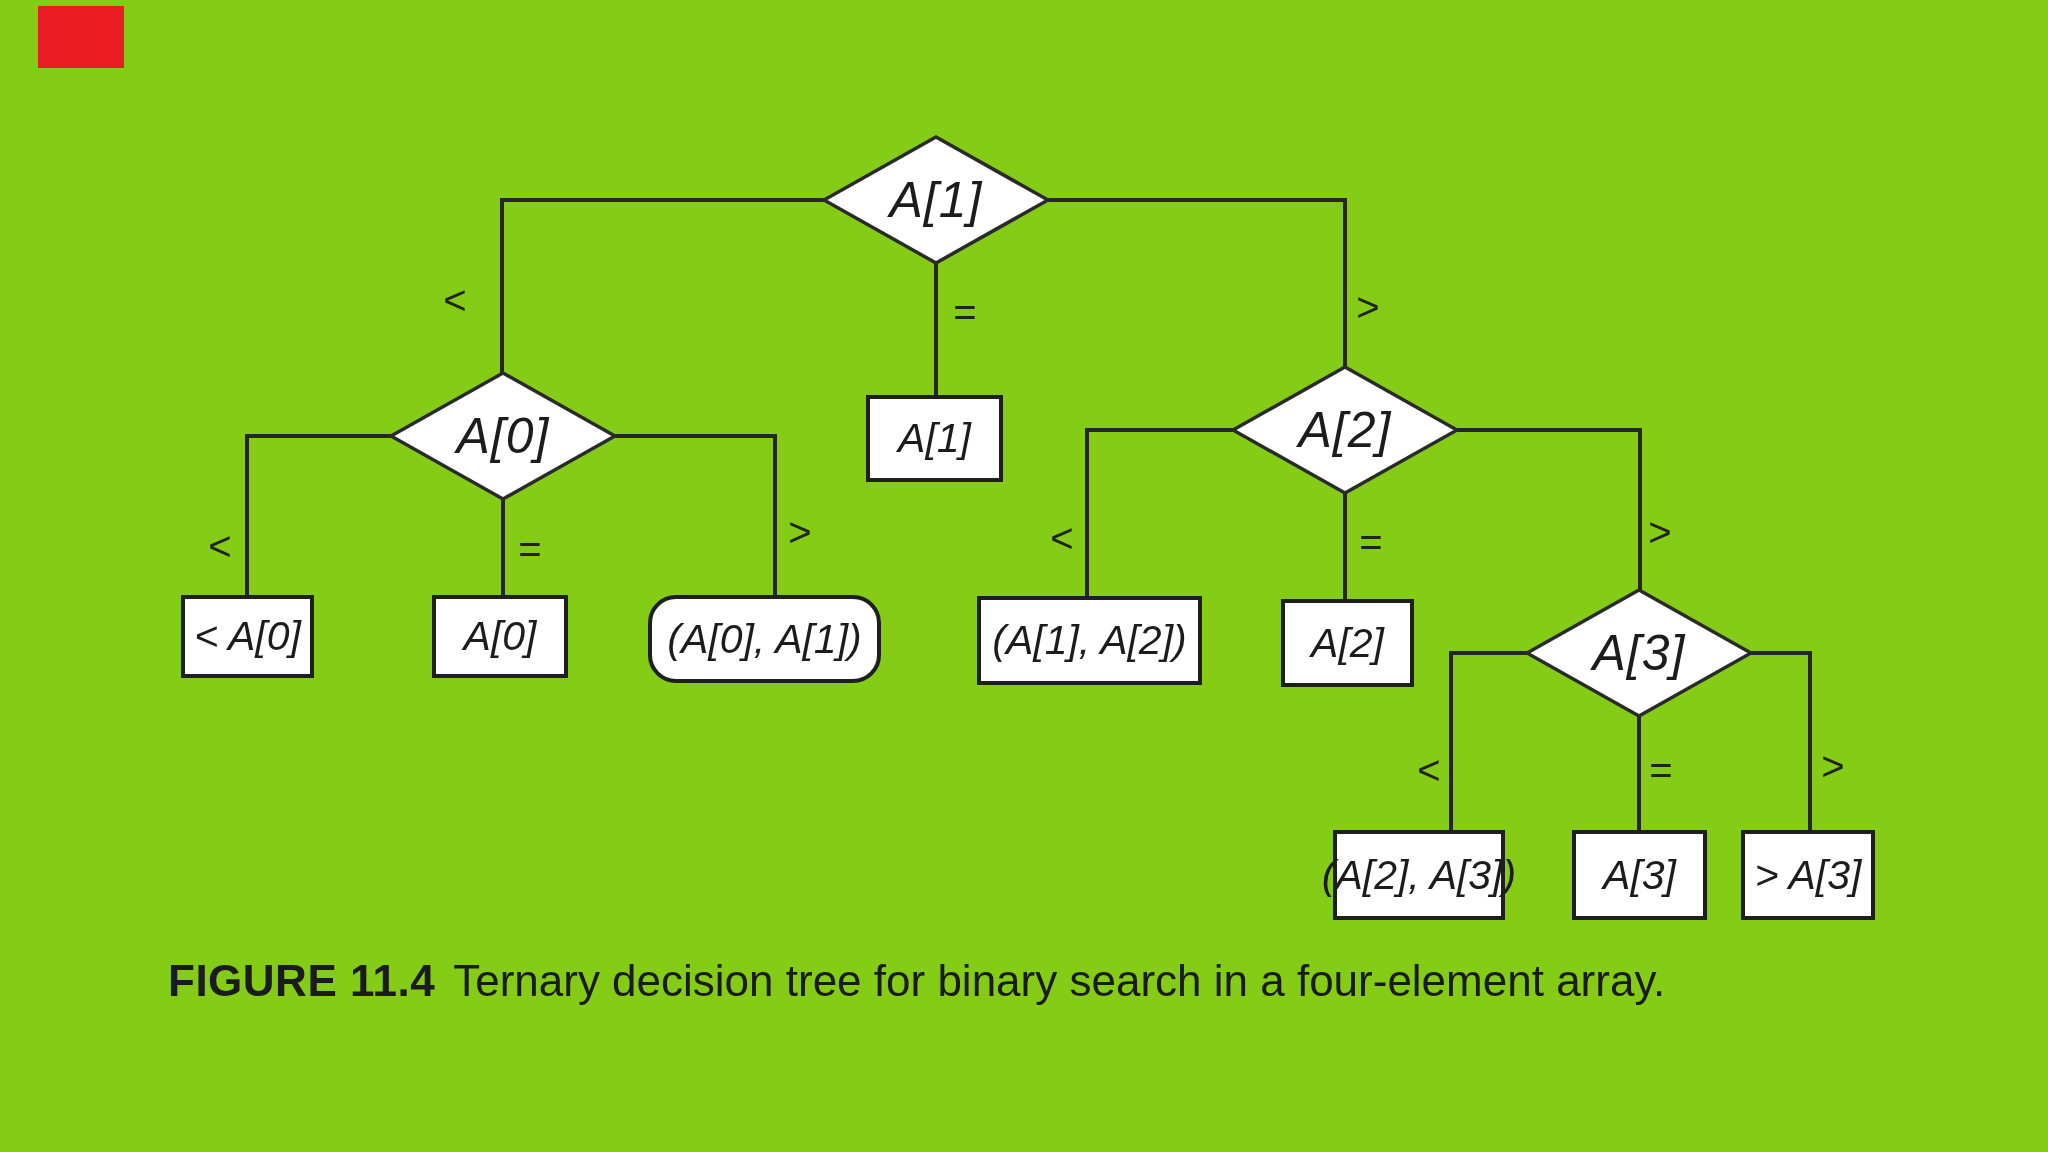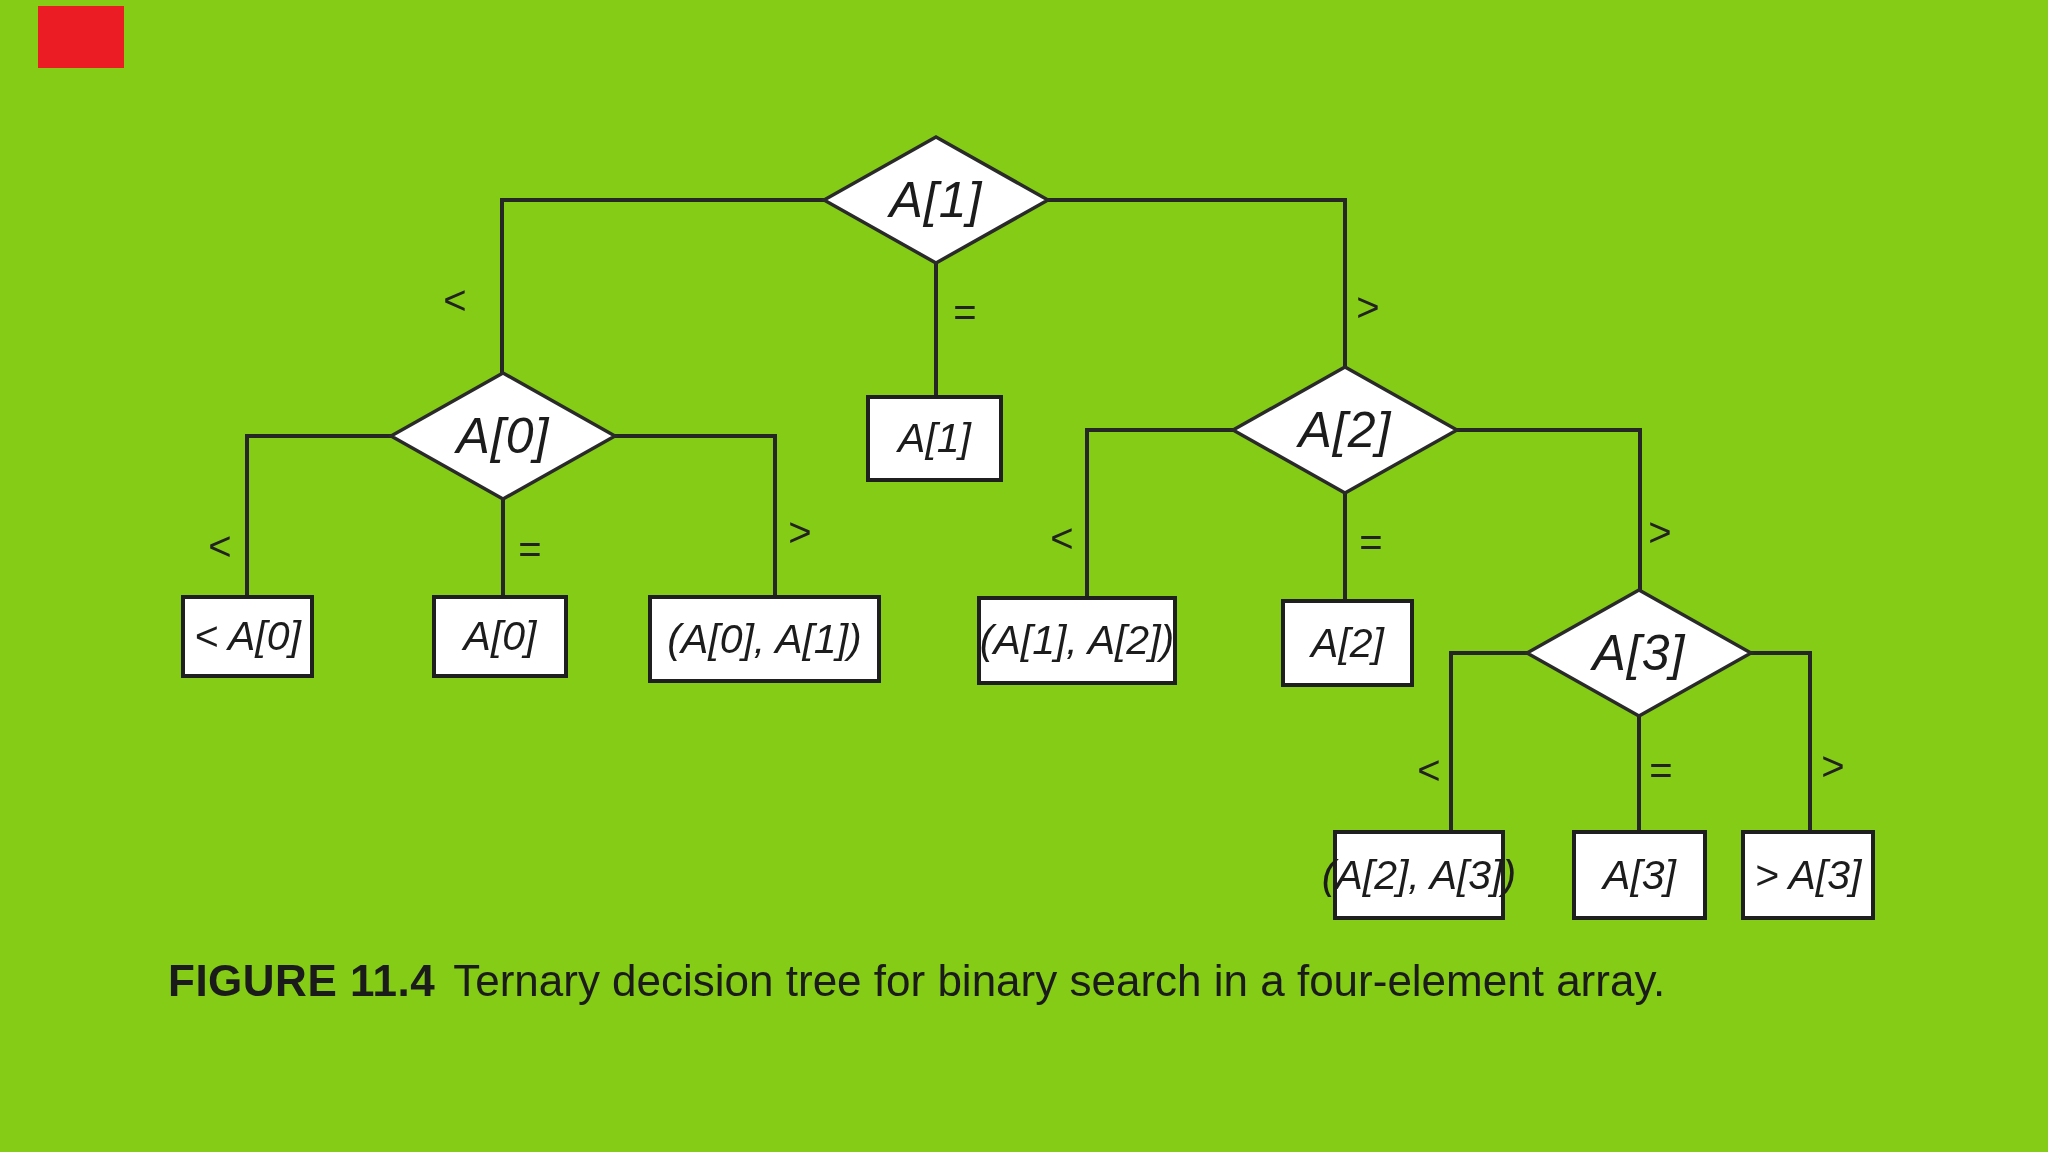--- a/index.html
+++ b/index.html
@@ -131,23 +131,23 @@
 
   <div class="diamond" style="left:1524px;top:587px;">
     <svg width="230" height="132">
       <polygon points="115,3 227,66 115,129 3,66" fill="#ffffff" stroke="#2a2a2a" stroke-width="3.5"></polygon>
     </svg>
     <span class="dlabel">A[3]</span>
   </div>
 
   <div class="leaf" style="left:181px;top:595px;width:133px;height:83px;">&lt; A[0]</div>
   <div class="leaf" style="left:432px;top:595px;width:136px;height:83px;">A[0]</div>
-  <div class="leaf" style="left:648px;top:595px;width:233px;height:88px;">(A[0], A[1])</div>
+  <div class="leaf" style="left:648px;top:595px;width:233px;height:88px;border-radius:28px;">(A[0], A[1])</div>
   <div class="leaf" style="left:866px;top:395px;width:137px;height:87px;">A[1]</div>
-  <div class="leaf" style="left:977px;top:596px;width:200px;height:89px;">(A[1], A[2])</div>
+  <div class="leaf" style="left:977px;top:596px;width:225px;height:89px;">(A[1], A[2])</div>
   <div class="leaf" style="left:1281px;top:599px;width:133px;height:88px;">A[2]</div>
   <div class="leaf" style="left:1333px;top:830px;width:172px;height:90px;">(A[2], A[3])</div>
   <div class="leaf" style="left:1572px;top:830px;width:135px;height:90px;">A[3]</div>
   <div class="leaf" style="left:1741px;top:830px;width:134px;height:90px;">&gt; A[3]</div>
 
   <div class="elabel" style="left:455px;top:300px;">&lt;</div>
   <div class="elabel" style="left:965px;top:312px;">=</div>
   <div class="elabel" style="left:1368px;top:307px;">&gt;</div>
 
   <div class="elabel" style="left:220px;top:546px;">&lt;</div>

